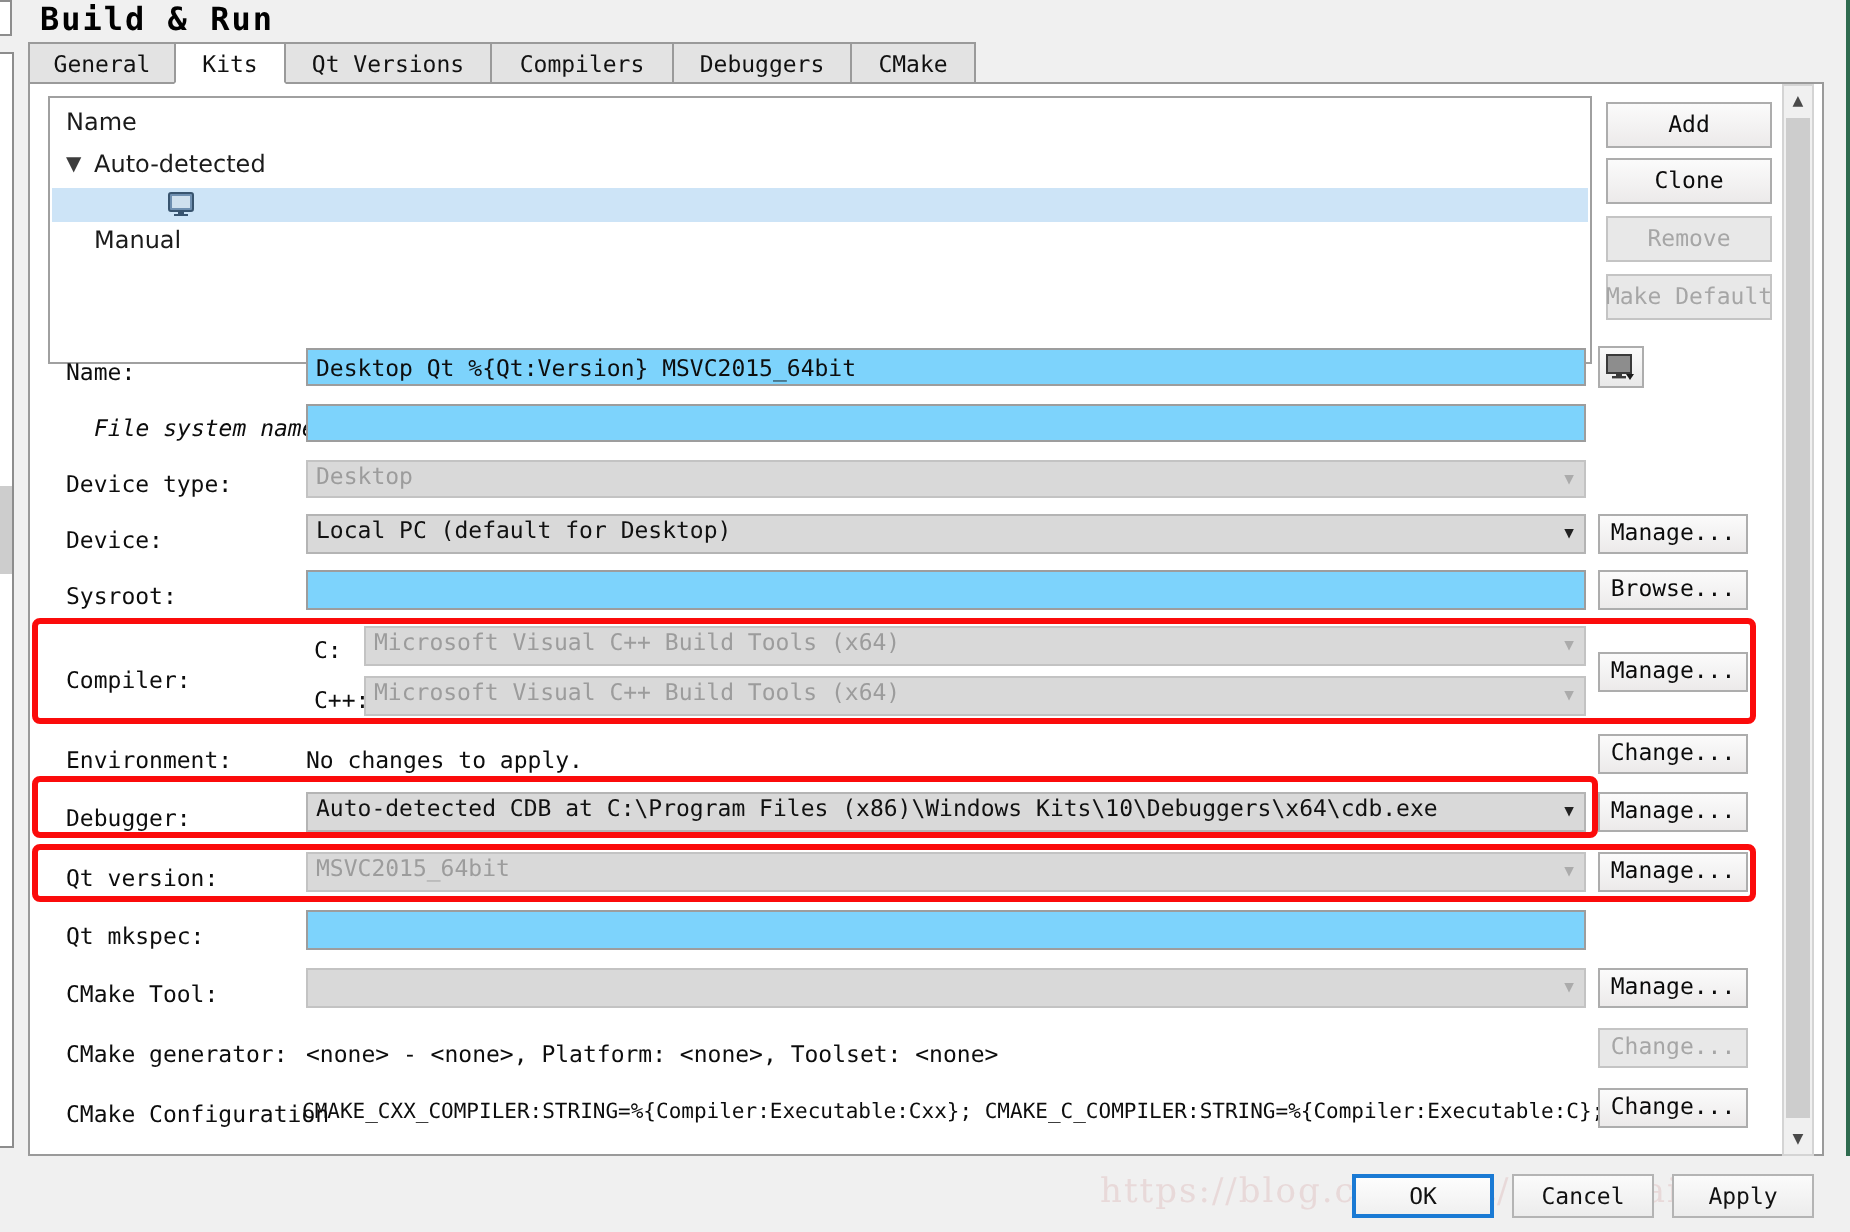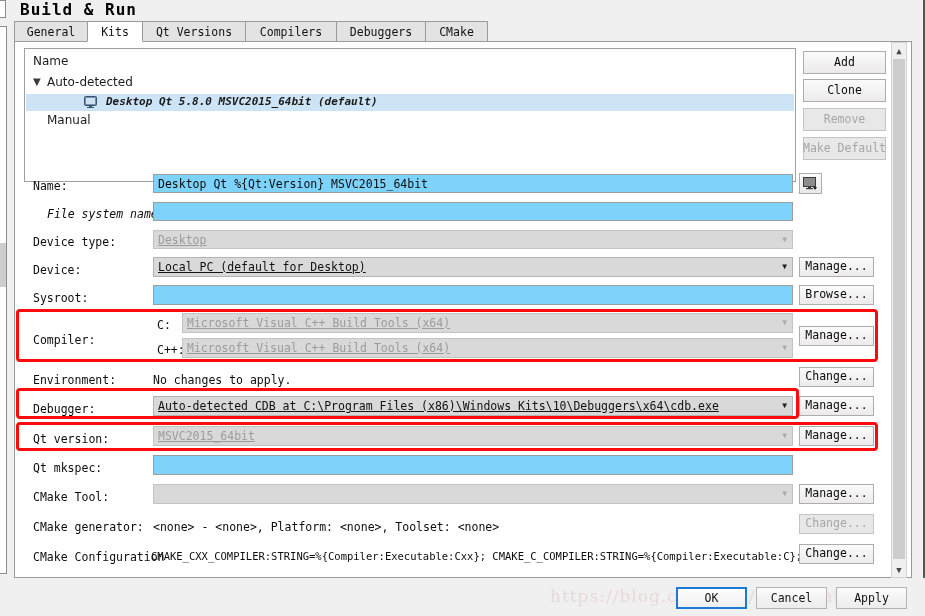--- a/index.html
+++ b/index.html
@@ -204,25 +204,23 @@
   }
   .combo {
     position: absolute;
     box-sizing: border-box;
     background: #d9d9d9;
     border: 1px solid #b4b4b4;
     font-family: "DejaVu Sans Mono", "Liberation Mono", monospace;
     font-size: 11.5px;
     color: #111;
     display: flex;
-    align-items: center;
     padding-left: 4px;
     white-space: nowrap;
     overflow: hidden;
-    text-decoration: underline;
   }
   .combo.disabled { color: #9c9c9c; background: #d9d9d9; border-color: #c3c3c3; }
   .combo .arrow {
     position: absolute;
     right: 5px; top: 50%;
     transform: translateY(-50%);
     font-size: 8px;
     color: #222;
     line-height: 1;
   }
@@ -343,21 +341,20 @@
       </div>
       <div class="tree-row-selected" style="top:45px;">
         <span class="monitor">
           <svg width="13" height="12" viewBox="0 0 13 12">
             <rect x="0.5" y="0.5" width="12" height="9" rx="1" fill="#6f8fb0" stroke="#38546f"></rect>
             <rect x="2" y="2" width="9" height="6" fill="#cfe0ee"></rect>
             <rect x="5" y="9.5" width="3" height="2" fill="#38546f"></rect>
             <rect x="3" y="11" width="7" height="1" fill="#38546f"></rect>
           </svg>
         </span>
-        <span class="ktext">Desktop Qt 5.8.0 MSVC2015_64bit (default)</span>
       </div>
       <div class="tree-group" style="top:64px; left:22px;">
         <span>Manual</span>
       </div>
     </div>
 
     <div class="btn" style="left:788px; top:9px;  width:83px; height:23px;">Add</div>
     <div class="btn" style="left:788px; top:37px; width:83px; height:23px;">Clone</div>
     <div class="btn disabled" style="left:788px; top:66px; width:83px; height:23px;">Remove</div>
     <div class="btn disabled" style="left:788px; top:95px; width:83px; height:23px;">Make Default</div>

